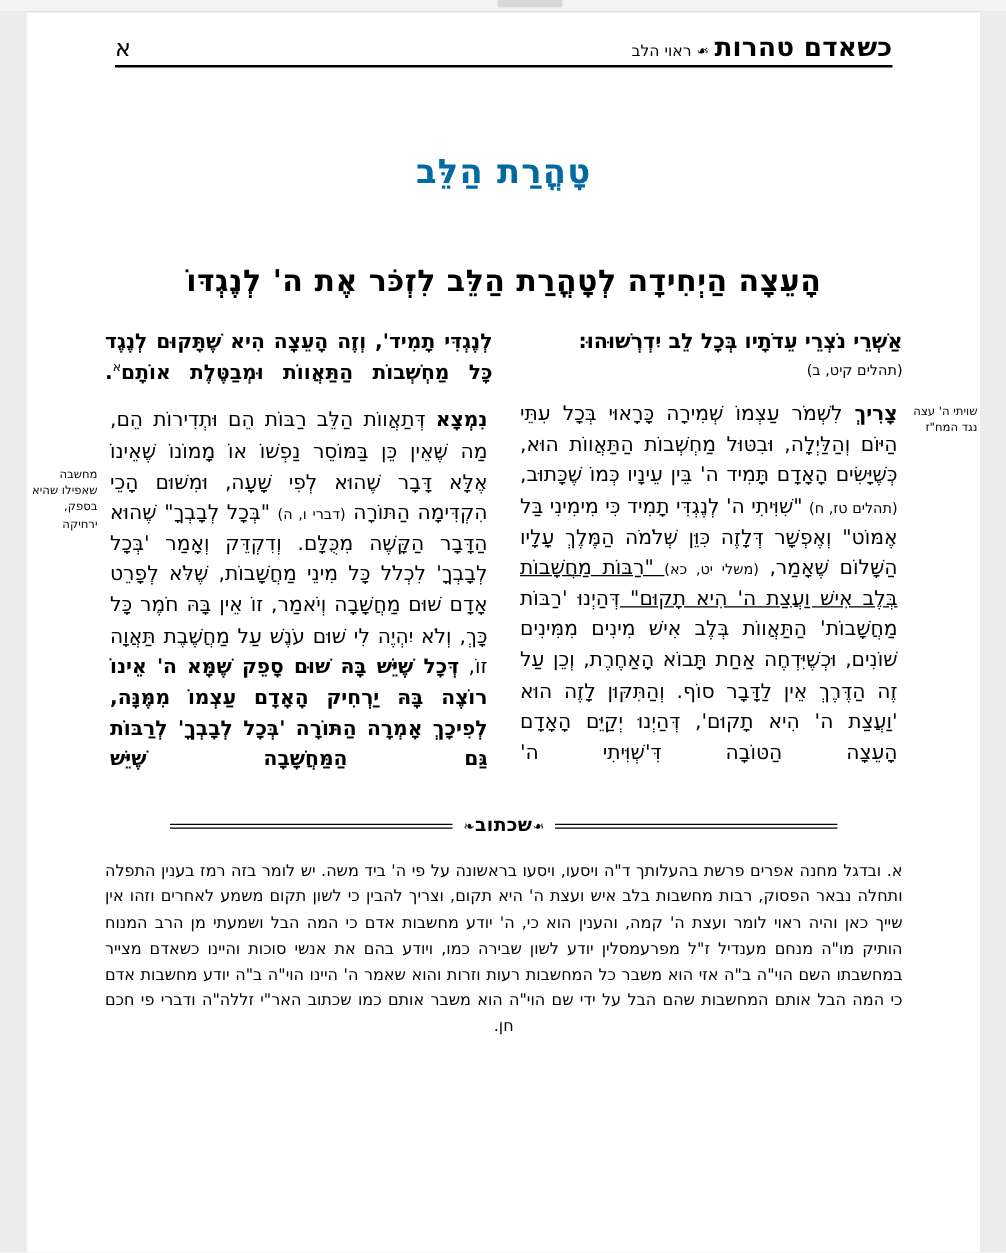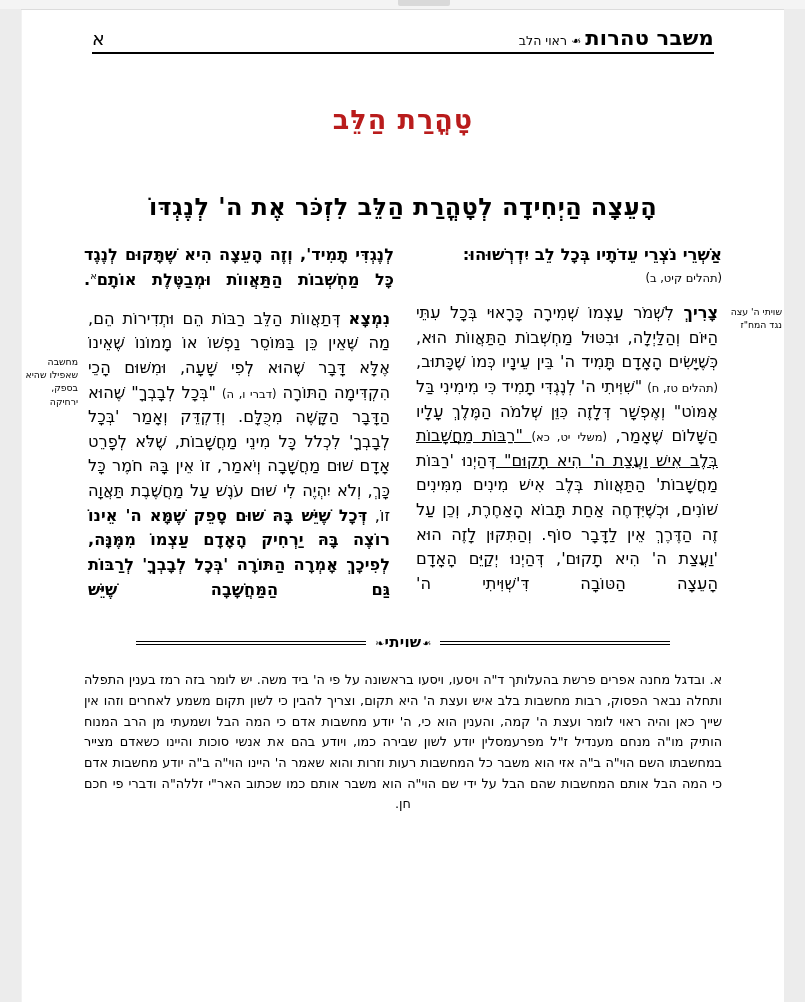--- a/index.html
+++ b/index.html
@@ -104,23 +104,23 @@
     margin-top: 2px;
     border-top: 2.4px solid #000;
     width: 100%;
   }
 
   
   .main-title {
     text-align: center;
     font-size: 27px;
     font-weight: 700;
-    margin-top: 40px;
+    margin-top: 58px;
     letter-spacing: 1px;
-    color: #b91c1c;
+    color: #0369a1;
   }
   .sub-title {
     text-align: center;
     font-size: 24px;
     font-weight: 700;
     margin-top: 58px;
     letter-spacing: 0.4px;
     color: #000;
   }
 
@@ -262,21 +262,21 @@
   <div id="top-strip"></div>
   <div id="top-nub"></div>
   <div id="left-gutter"></div>
   <div id="right-gutter"></div>
 
   <div id="page">
 
     <div class="running-head">
       <div class="rh-row">
         <div class="rh-title">
-          <span>משבר טהרות</span><span class="rh-orn">❧</span><span class="rh-sub">ראוי הלב</span>
+          <span>כשאדם טהרות</span><span class="rh-orn">❧</span><span class="rh-sub">ראוי הלב</span>
         </div>
         <div class="rh-folio">א</div>
       </div>
       <div class="rh-rule"></div>
     </div>
 
     <div class="main-title">טָהֳרַת הַלֵּב</div>
     <div class="sub-title">הָעֵצָה הַיְחִידָה לְטָהֳרַת הַלֵּב לִזְכֹּר אֶת ה' לְנֶגְדּוֹ</div>
 
     <div class="body-wrap">
@@ -300,19 +300,19 @@
 
           <p class="para lead"><span class="initial">נִמְצָא</span><span> דְּתַאֲווֹת הַלֵּב רַבּוֹת הֵם וּתְדִירוֹת הֵם, מַה שֶּׁאֵין כֵּן בַּמּוֹסֵר נַפְשׁוֹ אוֹ מָמוֹנוֹ שֶׁאֵינוֹ אֶלָּא דָּבָר שֶׁהוּא לְפִי שָׁעָה, וּמִשּׁוּם הָכֵי הִקְדִּימָה הַתּוֹרָה </span><span class="src-inline">(דברי ו, ה)</span><span> "בְּכָל לְבָבְךָ" </span><span>שֶׁהוּא הַדָּבָר הַקָּשֶׁה מִכֻּלָּם. וְדִקְדֵּק וְאָמַר 'בְּכָל לְבָבְךָ' לִכְלֹל כָּל מִינֵי מַחֲשָׁבוֹת, שֶׁלֹּא לְפָרֵט אָדָם שׁוּם מַחֲשָׁבָה וְיֹאמַר, זוֹ אֵין בָּהּ חֹמֶר כָּל כָּךְ, וְלֹא יִהְיֶה לִי שׁוּם עֹנֶשׁ עַל מַחֲשֶׁבֶת תַּאֲוָה זוֹ, </span><span class="bold">דְּכָל שֶׁיֵּשׁ בָּהּ שׁוּם סָפֵק שֶׁמָּא ה' אֵינוֹ רוֹצֶה בָּהּ יַרְחִיק הָאָדָם עַצְמוֹ מִמֶּנָּה, לְפִיכָךְ אָמְרָה הַתּוֹרָה 'בְּכָל לְבָבְךָ' לְרַבּוֹת גַּם הַמַּחֲשָׁבָה שֶׁיֵּשׁ</span></p>
         </div>
 
       </div>
     </div>
 
     <div class="notes">
       <div class="notes-head">
         <div class="dbl-rule"></div>
-        <span class="label"><span class="orn-r">❧</span><span>שויתי</span><span class="orn-l">❧</span></span>
+        <span class="label"><span class="orn-r">❧</span><span>שכתוב</span><span class="orn-l">❧</span></span>
       </div>
       <div class="note-body">א. ובדגל מחנה אפרים פרשת בהעלותך ד"ה ויסעו, ויסעו בראשונה על פי ה' ביד משה. יש לומר בזה רמז בענין התפלה ותחלה נבאר הפסוק, רבות מחשבות בלב איש ועצת ה' היא תקום, וצריך להבין כי לשון תקום משמע לאחרים וזהו אין שייך כאן והיה ראוי לומר ועצת ה' קמה, והענין הוא כי, ה' יודע מחשבות אדם כי המה הבל ושמעתי מן הרב המנוח הותיק מו"ה מנחם מענדיל ז"ל מפרעמסלין יודע לשון שבירה כמו, ויודע בהם את אנשי סוכות והיינו כשאדם מצייר במחשבתו השם הוי"ה ב"ה אזי הוא משבר כל המחשבות רעות וזרות והוא שאמר ה' היינו הוי"ה ב"ה יודע מחשבות אדם כי המה הבל אותם המחשבות שהם הבל על ידי שם הוי"ה הוא משבר אותם כמו שכתוב האר"י זללה"ה ודברי פי חכם חן.</div>
     </div>
 
   </div>
 </div>
 
 </body></html>

